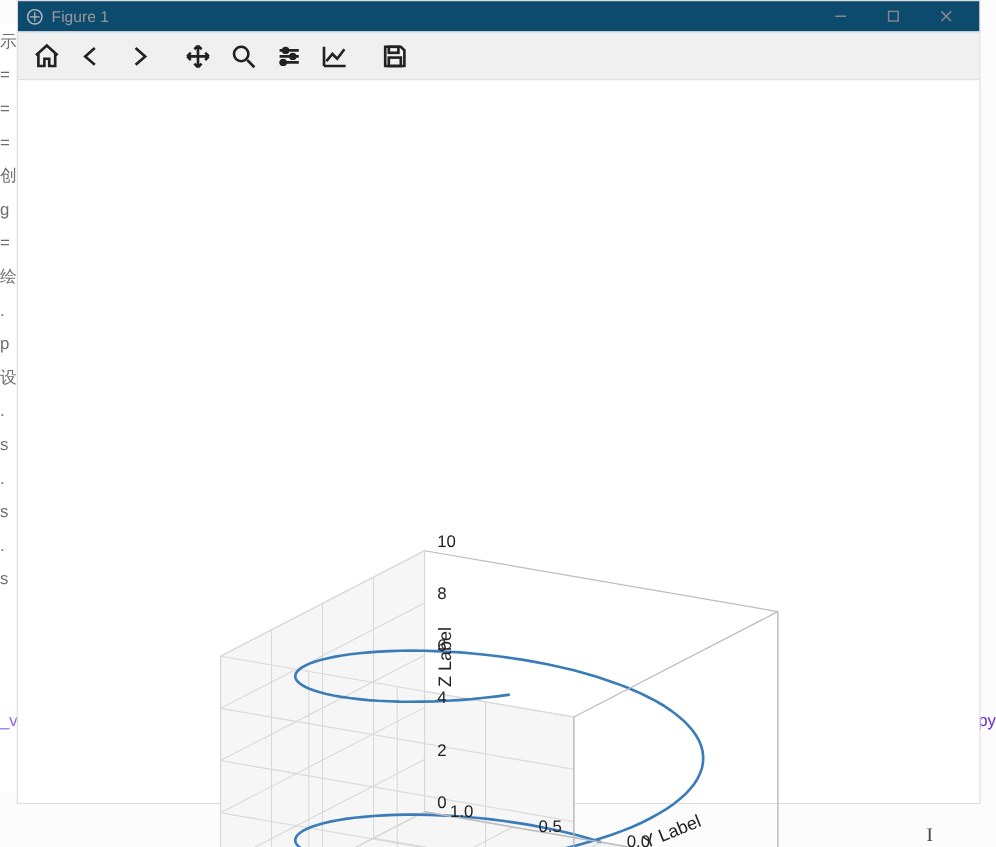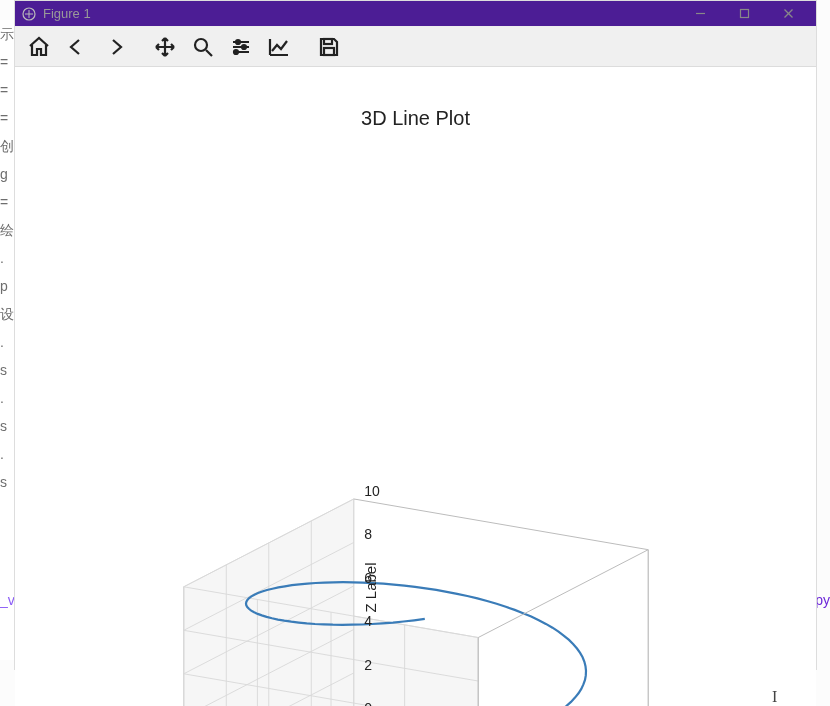--- a/index.html
+++ b/index.html
@@ -49,21 +49,21 @@
       height: 670px;
       background: #fff;
       border: 1px solid #ddd;
     }
 
     .titlebar {
       height: 26px;
       display: flex;
       align-items: center;
       padding: 0 6px;
-      background: #4c1d95;
+      background: #0c4a6e;
       color: #999;
       font-size: 13px;
       border-bottom: 1px solid #eee;
     }
     .titlebar .app-icon {
       width: 16px; height: 16px;
       margin-right: 6px;
       display: inline-flex; align-items: center; justify-content: center;
     }
     .titlebar-spacer { flex: 1; }
@@ -234,21 +234,20 @@
     <div class="tool">
       <svg viewBox="0 0 24 24">
           <path d="M4 4 H17 L20 7 V20 H4 Z"></path>
           <rect x="7" y="4" width="8" height="5"></rect>
           <rect x="7" y="13" width="10" height="7"></rect>
         </svg>
     </div>
   </div>
 
   <div class="canvas">
-    <div class="plot-title">3D Line Plot</div>
     <div class="axes3d">
       <svg id="axes3d-svg" width="600" height="500" viewBox="-300 -250 600 500">
           <polygon points="62.22431864335454,218.03380824132 232.2243186433546,130.19425205635994 -62.22431864335454,79.480060647476 -232.2243186433546,167.31961683243603" fill="#f3f3f3" stroke="#ddd" stroke-width="1"></polygon>
           <polygon points="62.22431864335454,218.03380824132 -232.2243186433546,167.31961683243603 -232.2243186433546,-50.19425205635994 62.22431864335454,0.5199393525240055" fill="#f6f6f6" stroke="#ddd" stroke-width="1"></polygon>
           <polygon points="-232.2243186433546,167.31961683243603 -62.22431864335454,79.480060647476 -62.22431864335454,-138.03380824132 -232.2243186433546,-50.19425205635994" fill="#f6f6f6" stroke="#ddd" stroke-width="1"></polygon>
           <line x1="62.22431864335454" y1="218.03380824132" x2="-232.2243186433546" y2="167.31961683243603" stroke="#d8d8d8" stroke-width="0.9"></line>
           <line x1="-232.2243186433546" y1="167.31961683243603" x2="-232.2243186433546" y2="-50.19425205635994" stroke="#d8d8d8" stroke-width="0.9"></line>
           <line x1="104.72431864335456" y1="196.07391919507998" x2="-189.72431864335456" y2="145.359727786196" stroke="#d8d8d8" stroke-width="0.9"></line>
           <line x1="-189.72431864335456" y1="145.359727786196" x2="-189.72431864335456" y2="-72.15414110259997" stroke="#d8d8d8" stroke-width="0.9"></line>
           <line x1="147.22431864335456" y1="174.11403014883996" x2="-147.22431864335456" y2="123.39983873995602" stroke="#d8d8d8" stroke-width="0.9"></line>

